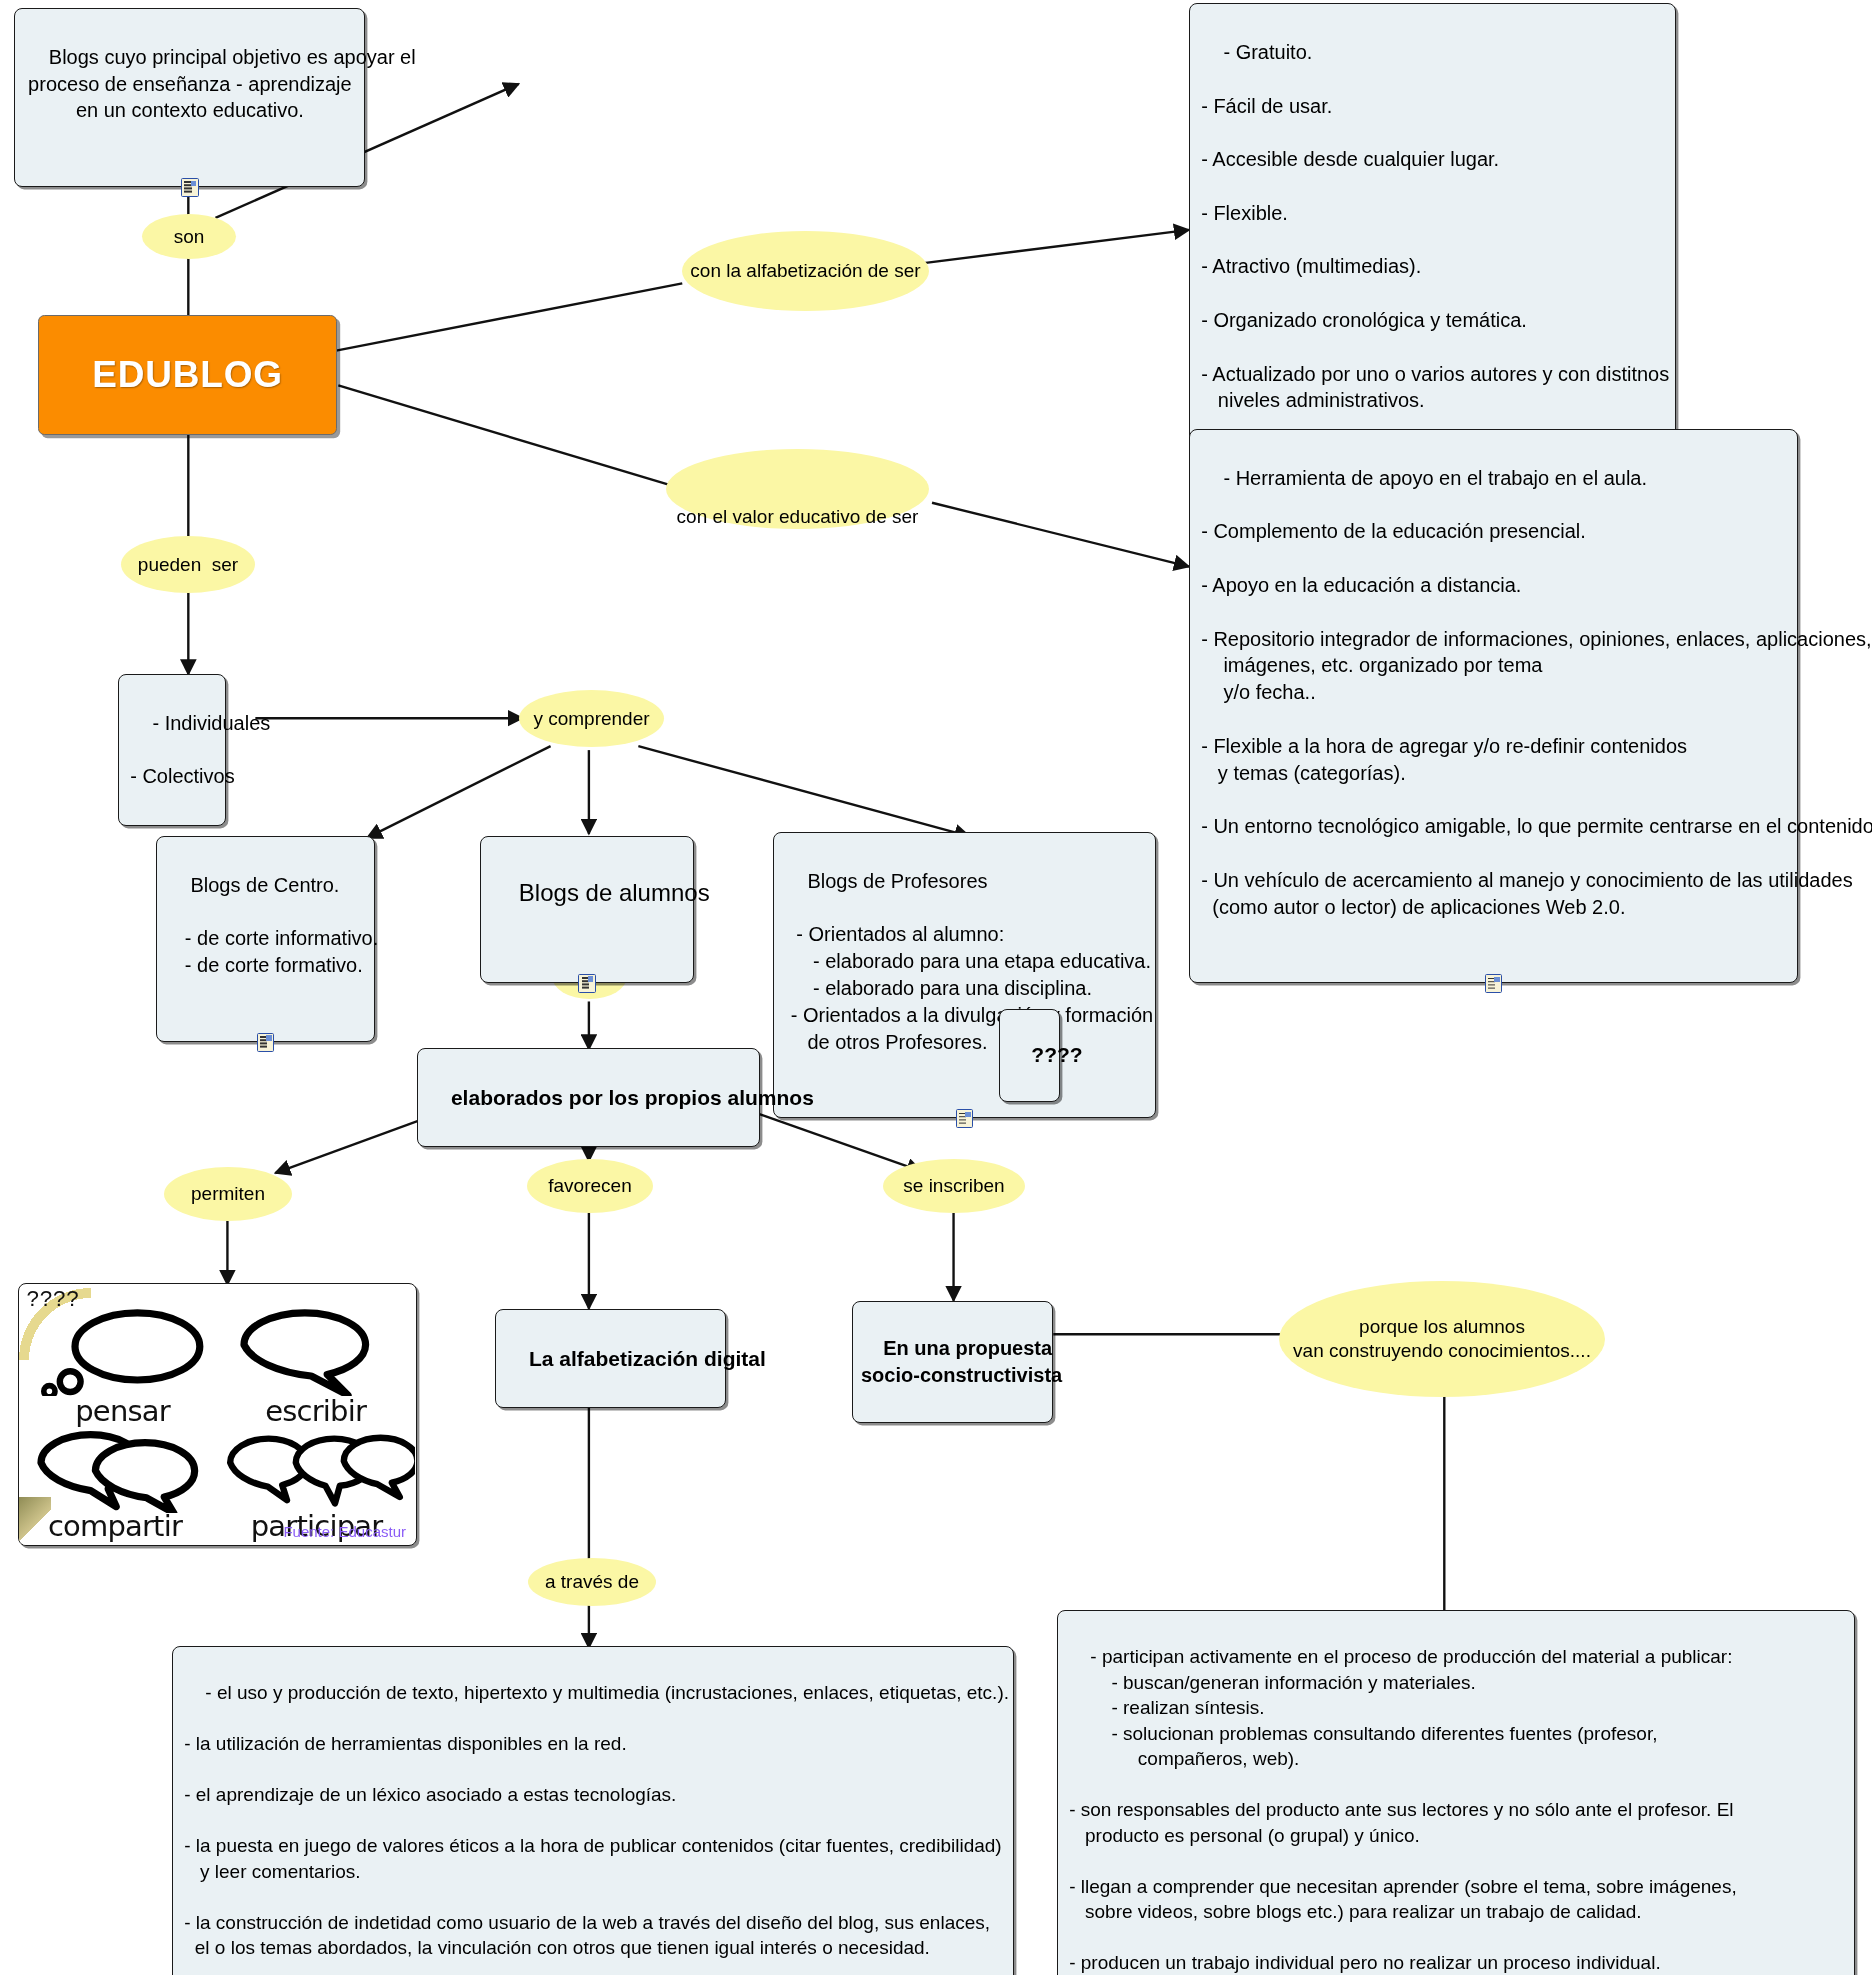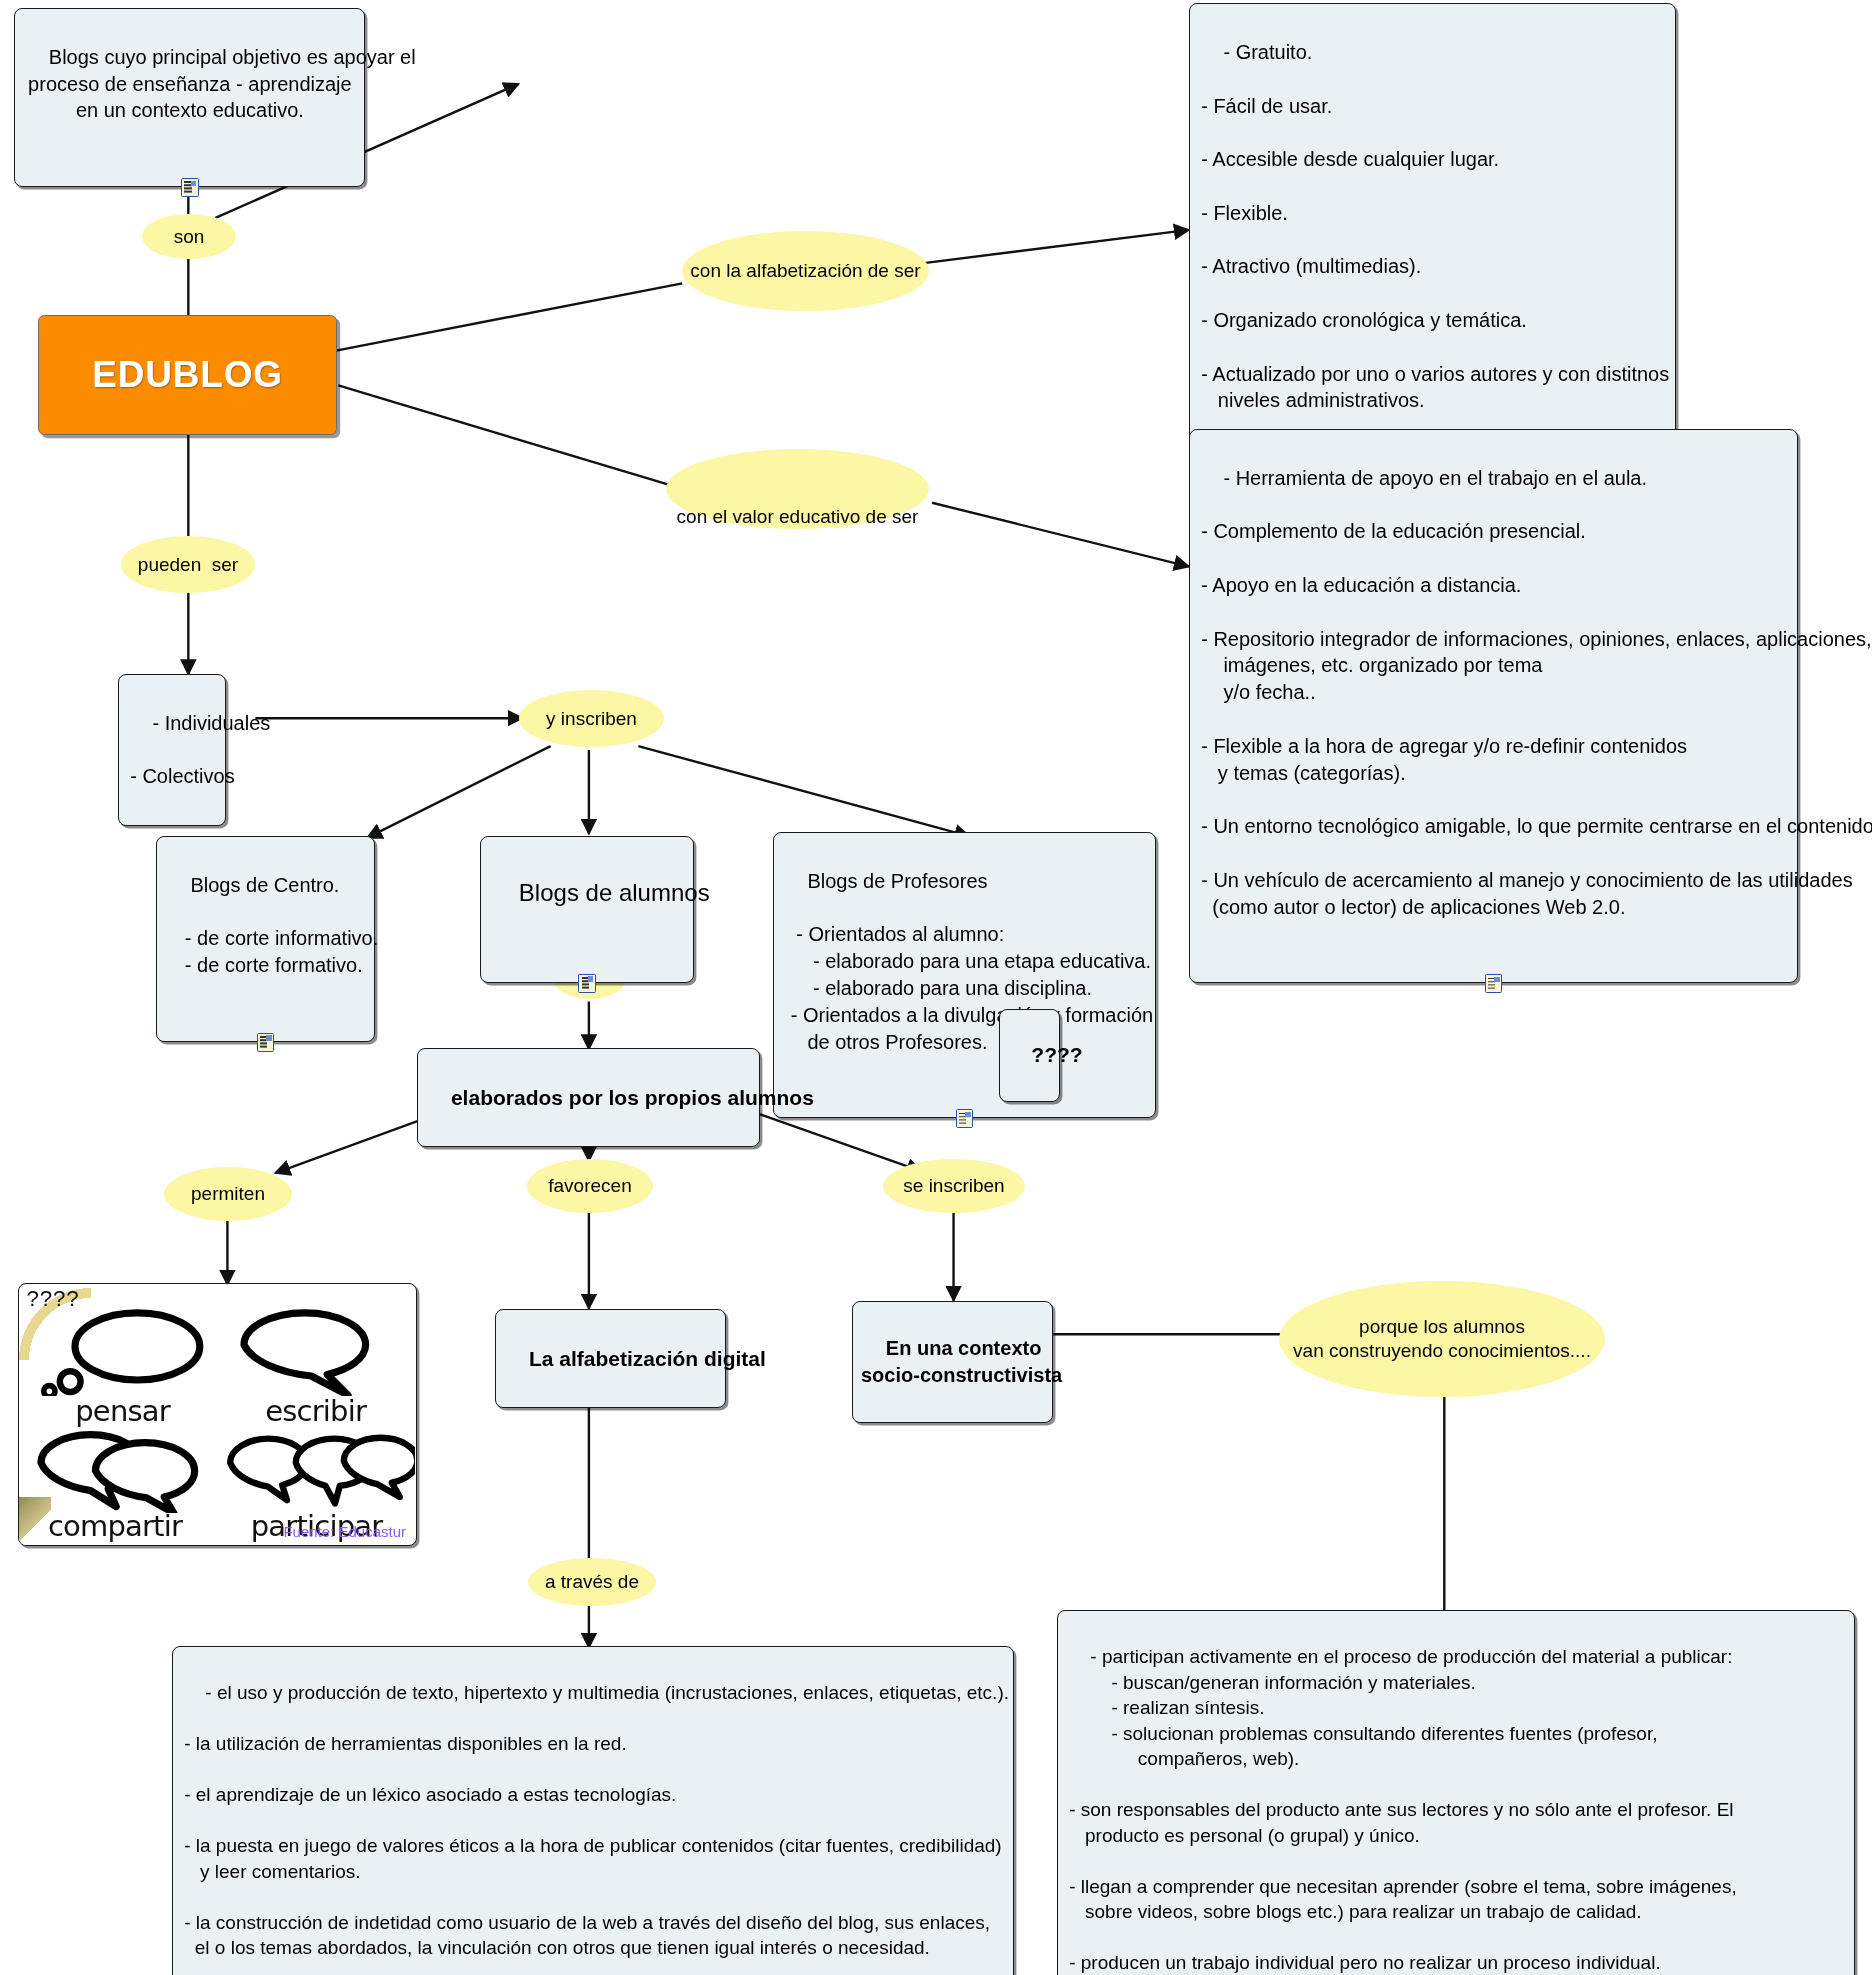--- a/index.html
+++ b/index.html
@@ -229,21 +229,21 @@
 
   <div class="node ell" style="left:666px;top:449px;width:263px;height:80px;align-items:flex-end;">
     <span>con el valor educativo de ser</span>
   </div>
 
   <div class="node ell" style="left:121px;top:536px;width:134px;height:57px;">
     <span>pueden  ser</span>
   </div>
 
   <div class="node ell" style="left:519px;top:690px;width:145px;height:57px;">
-    <span>y inscriben</span>
+    <span>y comprender</span>
   </div>
 
   <div class="node ell" style="left:552px;top:954px;width:75px;height:45px;">
     <span>son</span>
   </div>
 
   <div class="node ell" style="left:164px;top:1167px;width:128px;height:54px;">
     <span>permiten</span>
   </div>
 
@@ -341,21 +341,21 @@
     </div>
 
     <div class="fuente">Fuente: Educastur</div>
   </div>
 
   <div class="node box center bold" style="left:475px;top:1309px;width:231px;padding:6.4px 9.6px;font-size:21px;margin-left:20px;">
     <span>La alfabetización digital</span>
   </div>
 
   <div class="node box center bold" style="left:852px;top:1301px;width:201px;padding:6.4px 8px;font-size:20px;">
-    <span>En una contexto
+    <span>En una propuesta
 socio-constructivista</span>
   </div>
 
   <div class="node box" style="left:172px;top:1646px;width:842px;font-size:19px;">
     <span>- el uso y producción de texto, hipertexto y multimedia (incrustaciones, enlaces, etiquetas, etc.).
 
 - la utilización de herramientas disponibles en la red.
 
 - el aprendizaje de un léxico asociado a estas tecnologías.
 

